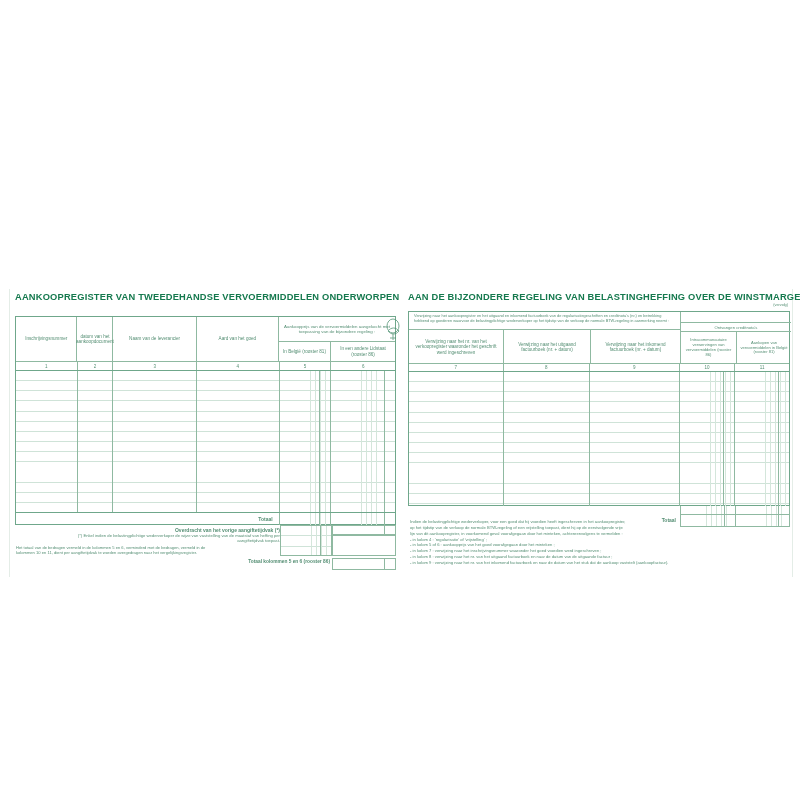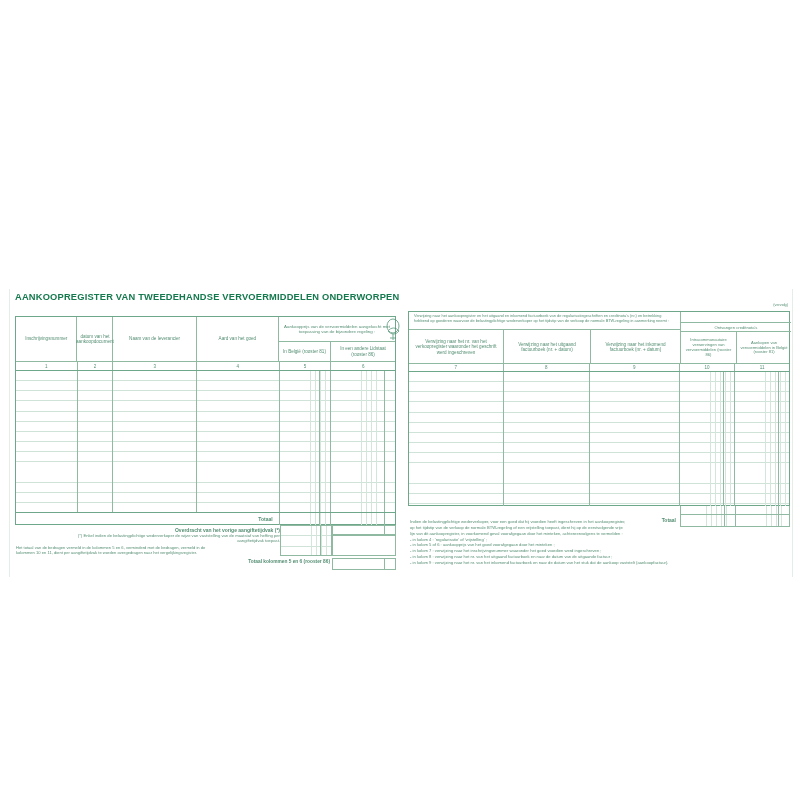--- a/index.html
+++ b/index.html
@@ -143,20 +143,21 @@
     <div class="carrybox ticks" style="left:317px;top:238px;width:64px;height:10px;"></div>
     <div class="carrybox" style="left:317px;top:248px;width:64px;height:21px;"></div>
 
     <div class="lgrand-label">Totaal kolommen 5 en 6 (rooster 86)</div>
     <div class="carrybox ticks" style="left:317px;top:271px;width:64px;height:12px;"></div>
 
     <div class="lfootnote">Het totaal van de bedragen vermeld in de kolommen 5 en 6, verminderd met de bedragen, vermeld in de kolommen 10 en 11, dient per aangiftetijdvak te worden overgedragen naar het vergelijkingsregister.</div>
   </div>
 
   <div class="page rp">
+    <div class="ptitle">AAN DE BIJZONDERE REGELING VAN BELASTINGHEFFING OVER DE WINSTMARGE</div>
     <div class="formref">(vervolg)</div>
 
     <div class="frame rframe">
       <div class="rhdr">
         <div class="notebox">Verwijzing naar het aankoopregister en het uitgaand en inkomend factuurboek van de regularisatiegeschriften en creditnota's (nr.) en betrekking hebbend op goederen waarvoor de belastingplichtige wederverkoper op het tijdstip van de verkoop de normale BTW-regeling in aanmerking neemt :</div>
         <div class="r789">
           <div class="hcell r1 brd-r">Verwijzing naar het nr. van het verkoopregister waaronder het geschrift werd ingeschreven</div>
           <div class="hcell r2 brd-r">Verwijzing naar het uitgaand factuurboek (nr. + datum)</div>
           <div class="hcell r3 brd-r">Verwijzing naar het inkomend factuurboek (nr. + datum)</div>
         </div>

